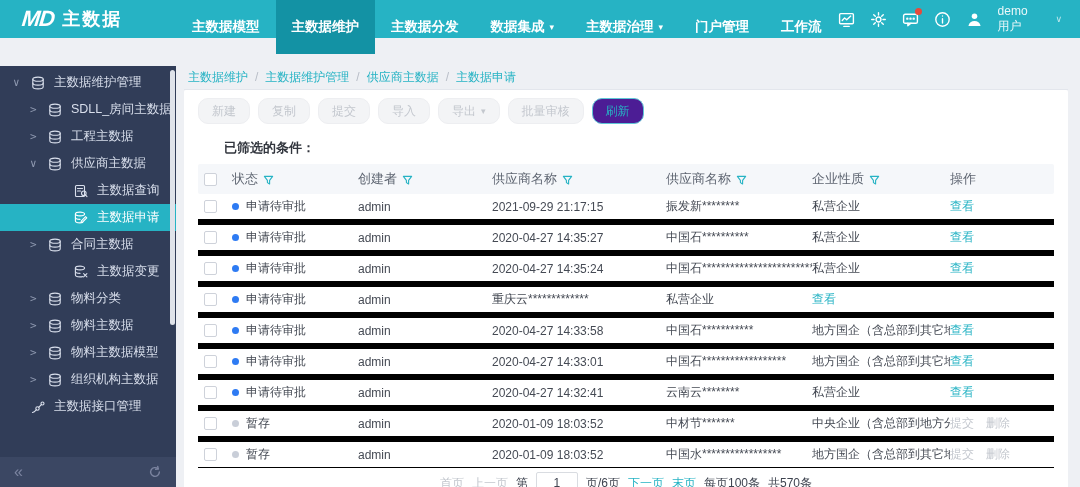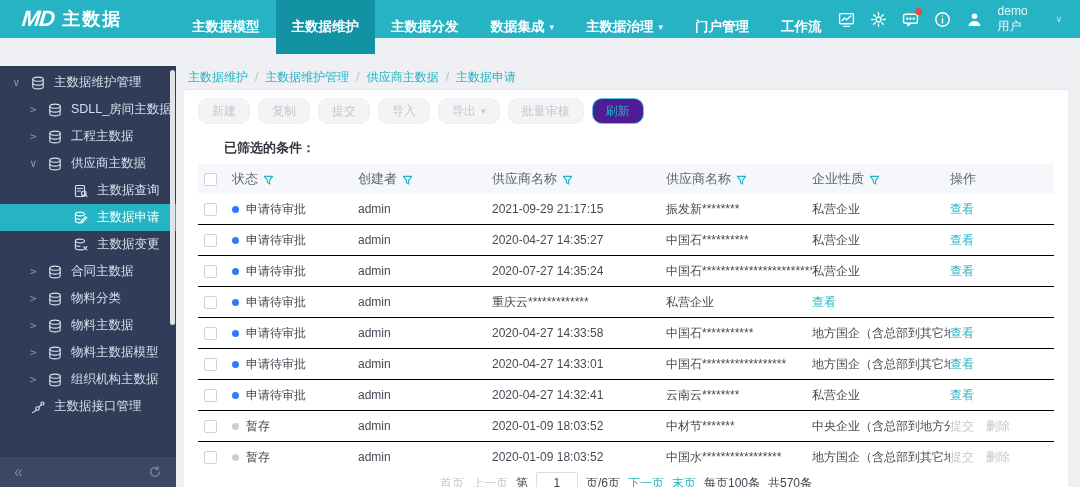--- a/index.html
+++ b/index.html
@@ -75,21 +75,21 @@
   .filter-label { margin:15px 0 9px 26px; font-size:13px; font-weight:bold; color:#32363e; height:16px; }
 
   .grid { display:grid; grid-template-columns:28px 126px 134px 174px 146px 138px minmax(0,1fr); align-items:center; }
   .thead { height:30px; background:#f5f7fa; padding:0 6px; color:#5f6672; font-size:13px; border-radius:2px; }
   .th { display:flex; align-items:center; gap:5px; }
   .funnel { width:11px; height:11px; flex:none; }
   .funnel svg { width:100%; height:100%; stroke:var(--accent,#26b3c4); fill:none; stroke-width:1.2; stroke-linejoin:round; }
   .cb { width:13px; height:13px; border:1px solid #ced2da; border-radius:2px; background:#fff; cursor:pointer; }
 
   .tbody { height:274px; overflow:hidden; }
-  .tr { height:31px; padding:0 6px; border-bottom:1px solid #000000; font-size:12px; color:#454a54; }
+  .tr { height:31px; padding:0 6px; border-bottom:6px solid #000000; font-size:12px; color:#454a54; }
   .cell { white-space:nowrap; overflow:hidden; }
   .cell-status { display:flex; align-items:center; gap:7px; }
   .dot { width:7px; height:7px; border-radius:50%; flex:none; }
   .tr[data-dot="blue"] .dot { background:var(--dot-blue,#2e7bf3); }
   .tr[data-dot="gray"] .dot { background:#c9ced8; }
   .action-link { font-size:12px; margin-right:12px; cursor:pointer; }
   .action-link[data-enabled="true"] { color:var(--accent,#26b3c4); }
   .action-link[data-enabled="false"] { color:#c3c7ce; }
 
   .pagination { height:30px; display:flex; align-items:center; justify-content:center; gap:8px;
@@ -260,46 +260,46 @@
               <svg class="i-db-edit" viewBox="0 0 16 16">
                 <ellipse cx="7" cy="4" rx="4.6" ry="1.9"></ellipse>
                 <path d="M2.4 4v7c0 1 2 1.9 4.6 1.9 1 0 1.9-.1 2.7-.4"></path>
                 <path d="M2.4 7.5c0 1 2 1.9 4.6 1.9"></path>
                 <path d="M13.8 7.8 9.6 12l-1.6.4.4-1.5 4.2-4.2z"></path>
               </svg>
 
             </span>
             <span>主数据申请</span>
           </div>
+          <div class="tree-item" data-level="1" data-exp="closed" data-icon="db" data-selected="false">
+            <span class="exp"></span>
+            <span class="tree-icon">
+              <svg class="i-db" viewBox="0 0 16 16">
+                <ellipse cx="8" cy="4.2" rx="5.2" ry="2.1"></ellipse>
+                <path d="M2.8 4.2v7.6c0 1.2 2.3 2.1 5.2 2.1s5.2-.9 5.2-2.1V4.2"></path>
+                <path d="M2.8 8c0 1.2 2.3 2.1 5.2 2.1S13.2 9.2 13.2 8"></path>
+              </svg>
+
+            </span>
+            <span>合同主数据</span>
+          </div>
           <div class="tree-item" data-level="2" data-exp="none" data-icon="db-x" data-selected="false">
             <span class="exp"></span>
             <span class="tree-icon">
 
               <svg class="i-db-x" viewBox="0 0 16 16">
                 <ellipse cx="7" cy="4" rx="4.6" ry="1.9"></ellipse>
                 <path d="M2.4 4v7c0 1 2 1.9 4.6 1.9.9 0 1.8-.1 2.5-.3"></path>
                 <path d="M2.4 7.5c0 1 2 1.9 4.6 1.9"></path>
                 <line x1="10.6" y1="9.6" x2="13.9" y2="12.9"></line>
                 <line x1="13.9" y1="9.6" x2="10.6" y2="12.9"></line>
               </svg>
 
             </span>
             <span>主数据变更</span>
-          </div>
-          <div class="tree-item" data-level="1" data-exp="closed" data-icon="db" data-selected="false">
-            <span class="exp"></span>
-            <span class="tree-icon">
-              <svg class="i-db" viewBox="0 0 16 16">
-                <ellipse cx="8" cy="4.2" rx="5.2" ry="2.1"></ellipse>
-                <path d="M2.8 4.2v7.6c0 1.2 2.3 2.1 5.2 2.1s5.2-.9 5.2-2.1V4.2"></path>
-                <path d="M2.8 8c0 1.2 2.3 2.1 5.2 2.1S13.2 9.2 13.2 8"></path>
-              </svg>
-
-            </span>
-            <span>合同主数据</span>
           </div>
           <div class="tree-item" data-level="1" data-exp="closed" data-icon="db" data-selected="false">
             <span class="exp"></span>
             <span class="tree-icon">
               <svg class="i-db" viewBox="0 0 16 16">
                 <ellipse cx="8" cy="4.2" rx="5.2" ry="2.1"></ellipse>
                 <path d="M2.8 4.2v7.6c0 1.2 2.3 2.1 5.2 2.1s5.2-.9 5.2-2.1V4.2"></path>
                 <path d="M2.8 8c0 1.2 2.3 2.1 5.2 2.1S13.2 9.2 13.2 8"></path>
               </svg>
 
@@ -488,21 +488,21 @@
               <div class="cell">私营企业</div>
               <div class="cell"><span class="action-link" data-enabled="true">查看</span></div>
             </div>
             <div class="grid tr" data-dot="blue">
               <span class="cb"></span>
               <div class="cell cell-status">
                 <span class="dot"></span>
                 <span>申请待审批</span>
               </div>
               <div class="cell">admin</div>
-              <div class="cell">2020-07-27 14:35:24</div>
+              <div class="cell">2020-04-27 14:35:24</div>
               <div class="cell">中国石**************************</div>
               <div class="cell">私营企业</div>
               <div class="cell"><span class="action-link" data-enabled="true">查看</span></div>
             </div>
             <div class="grid tr" data-dot="blue">
               <span class="cb"></span>
               <div class="cell cell-status">
                 <span class="dot"></span>
                 <span>申请待审批</span>
               </div>

